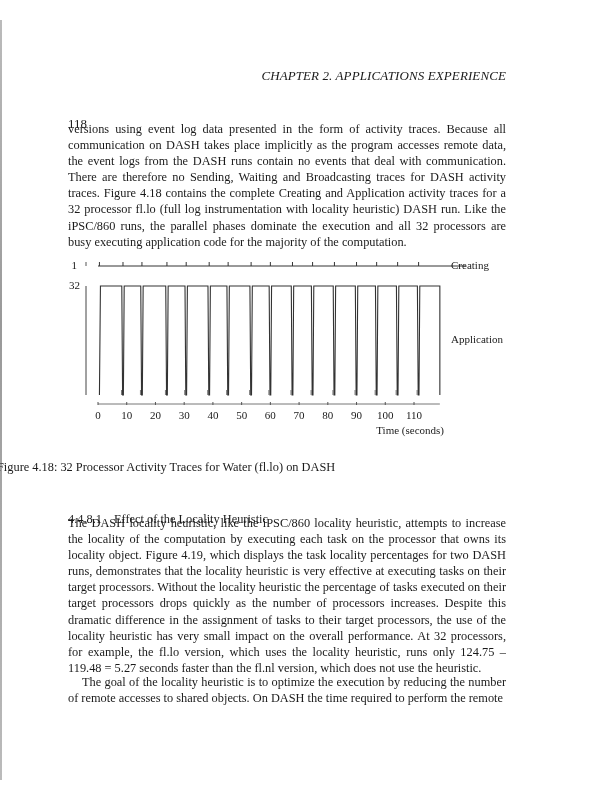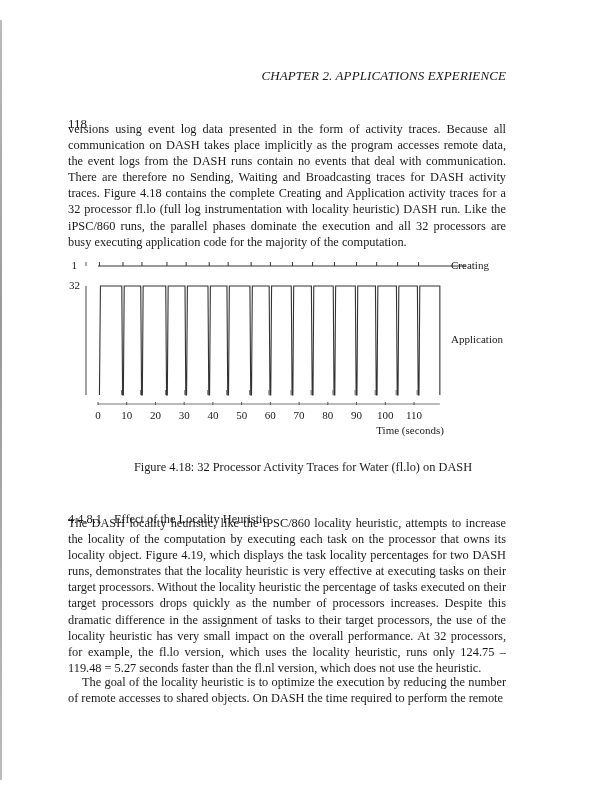--- a/index.html
+++ b/index.html
@@ -4,21 +4,21 @@
 <style>
   html, body { margin: 0; padding: 0; background: #ffffff; }
   body { width: 612px; height: 791px; position: relative; overflow: hidden; font-family: "Liberation Serif", "DejaVu Serif", serif; color: #1a1a1a; }
   .edge-left { position: absolute; left: 0; top: 20px; width: 2px; height: 760px; background: linear-gradient(#bbb, #999 40%, #bbb); }
   .page-num { position: absolute; left: 68px; top: 68px; font-size: 13px; margin-top: 48px; }
   .running-head { position: absolute; right: 106px; top: 68px; font-size: 13px; font-style: italic; letter-spacing: 0.1px; }
   .para { position: absolute; left: 68px; width: 438px; font-size: 12.35px; line-height: 16.1px; text-align: justify; }
   .p1 { top: 121px; }
   .figure { position: absolute; left: 60px; top: 252px; width: 480px; height: 195px; }
   .figure svg { position: absolute; left: 0; top: 0; }
-  .caption { position: absolute; left: 0; width: 612px; top: 460px; text-align: center; font-size: 12.35px; }
+  .caption { position: absolute; left: 0; width: 612px; top: 460px; text-align: left; font-size: 12.35px; }
   .caption span { position: relative; left: -3px; }
   .section-head { position: absolute; left: 68px; top: 512px; font-size: 12.35px; font-weight: normal; }
   .section-head .num { display: inline-block; width: 46px; }
   .p2 { top: 515px; }
   .p3 { top: 674px; text-indent: 14px; }
   svg text { font-family: "Liberation Serif", "DejaVu Serif", serif; fill: #1a1a1a; }
 </style>
 </head>
 <body>
 

